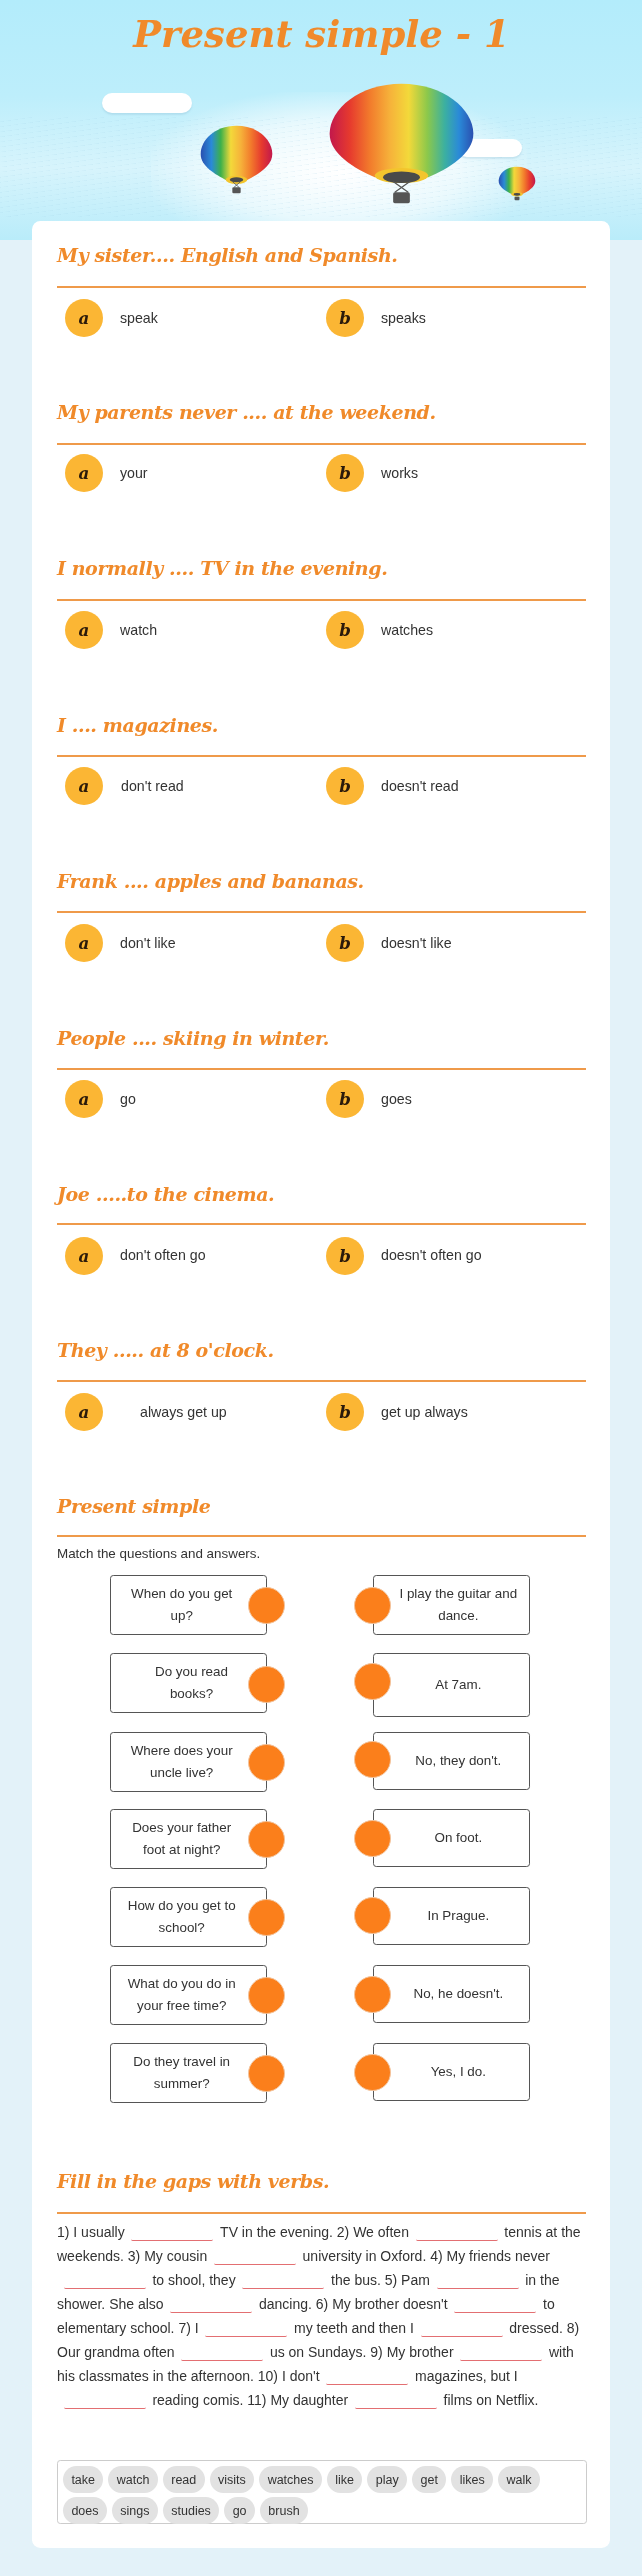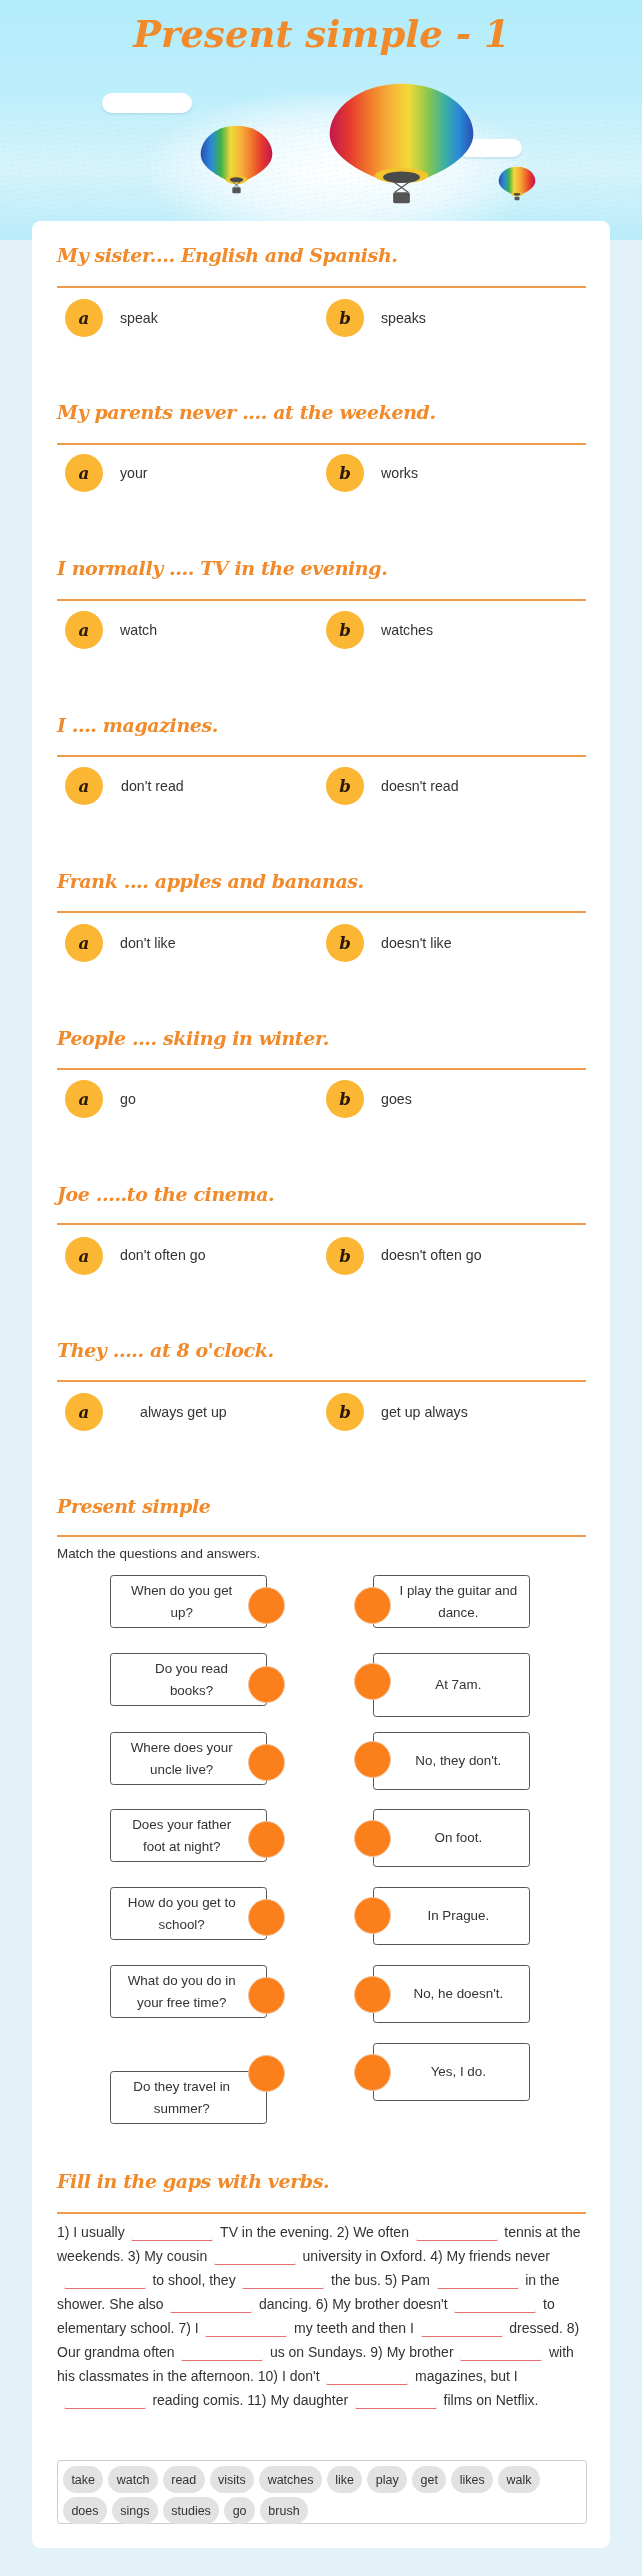--- a/index.html
+++ b/index.html
@@ -55,21 +55,21 @@
     cursor: pointer;
   }
   .opt-text {
     position: absolute; font-family: "Liberation Sans", sans-serif; font-size: 14.2px; color: #333;
     white-space: nowrap;
   }
   .instruction {
     position: absolute; left: 57px; font-family: "Liberation Sans", sans-serif; font-size: 13.4px; color: #333;
   }
   .match-box {
-    position: absolute; width: 157px; height: 53px; border: 0.8px solid #555; border-radius: 3.3px;
+    position: absolute; width: 157px; height: 60px; border: 0.8px solid #555; border-radius: 3.3px;
     background: #fff; display: flex; align-items: center; justify-content: center;
     text-align: center; font-family: "Liberation Sans", sans-serif; font-size: 13.4px; line-height: 22px; color: #333;
     padding: 0 20px;
   }
   .match-box.left { left: 110px; padding: 0 22px 0 8.4px; }
   .match-box.right { left: 373px; padding: 0 8.4px 0 22px; }
   .dot {
     position: absolute; width: 37px; height: 37px; border-radius: 50%;
     background: #fb7f1b; border: 1.7px solid #f3c49d; cursor: pointer;
   }
@@ -255,21 +255,21 @@
   <div class="match-box left" style="top:1887px;">How do you get to school?</div>
   <div class="dot" style="left:248px;top:1899px;"></div>
   <div class="match-box right" style="top:1887px;height:58px;">In Prague.</div>
   <div class="dot" style="left:354px;top:1897px;"></div>
 
   <div class="match-box left" style="top:1965px;">What do you do in your free time?</div>
   <div class="dot" style="left:248px;top:1977px;"></div>
   <div class="match-box right" style="top:1965px;height:58px;">No, he doesn't.</div>
   <div class="dot" style="left:354px;top:1976px;"></div>
 
-  <div class="match-box left" style="top:2043px;margin-top:28px;">Do they travel in summer?</div>
+  <div class="match-box left" style="top:2043px;">Do they travel in summer?</div>
   <div class="dot" style="left:248px;top:2055px;"></div>
   <div class="match-box right" style="top:2043px;height:58px;">Yes, I do.</div>
   <div class="dot" style="left:354px;top:2054px;"></div>
 </div>
 
 <div>
   <h2 class="q-heading" style="top:2170px;">Fill in the gaps with verbs.</h2>
   <div class="rule" style="top:2212px;"></div>
   <p class="fill-para">
     <span>1) I usually</span><span class="gap"></span><span>TV in the evening. 2) We often</span><span class="gap"></span><span>tennis at the weekends. 3) My cousin</span><span class="gap"></span><span>university in Oxford. 4) My friends never</span><span class="gap"></span><span>to shool, they</span><span class="gap"></span><span>the bus. 5) Pam</span><span class="gap"></span><span>in the shower. She also</span><span class="gap"></span><span>dancing. 6) My brother doesn't</span><span class="gap"></span><span>to elementary school. 7) I</span><span class="gap"></span><span>my teeth and then I</span><span class="gap"></span><span>dressed. 8) Our grandma often</span><span class="gap"></span><span>us on Sundays. 9) My brother</span><span class="gap"></span><span>with his classmates in the afternoon. 10) I don't</span><span class="gap"></span><span>magazines, but I</span><span class="gap"></span><span>reading comis. 11) My daughter</span><span class="gap"></span><span>films on Netflix.</span>

